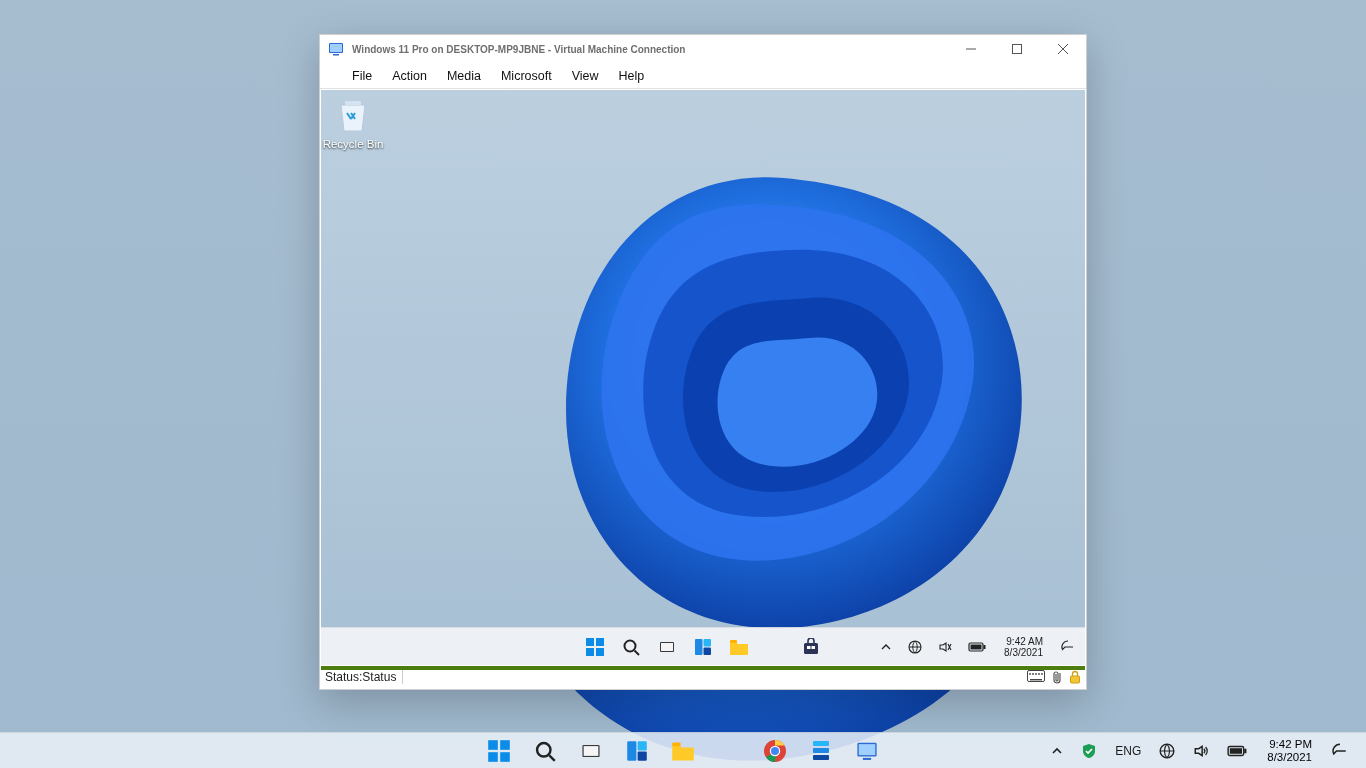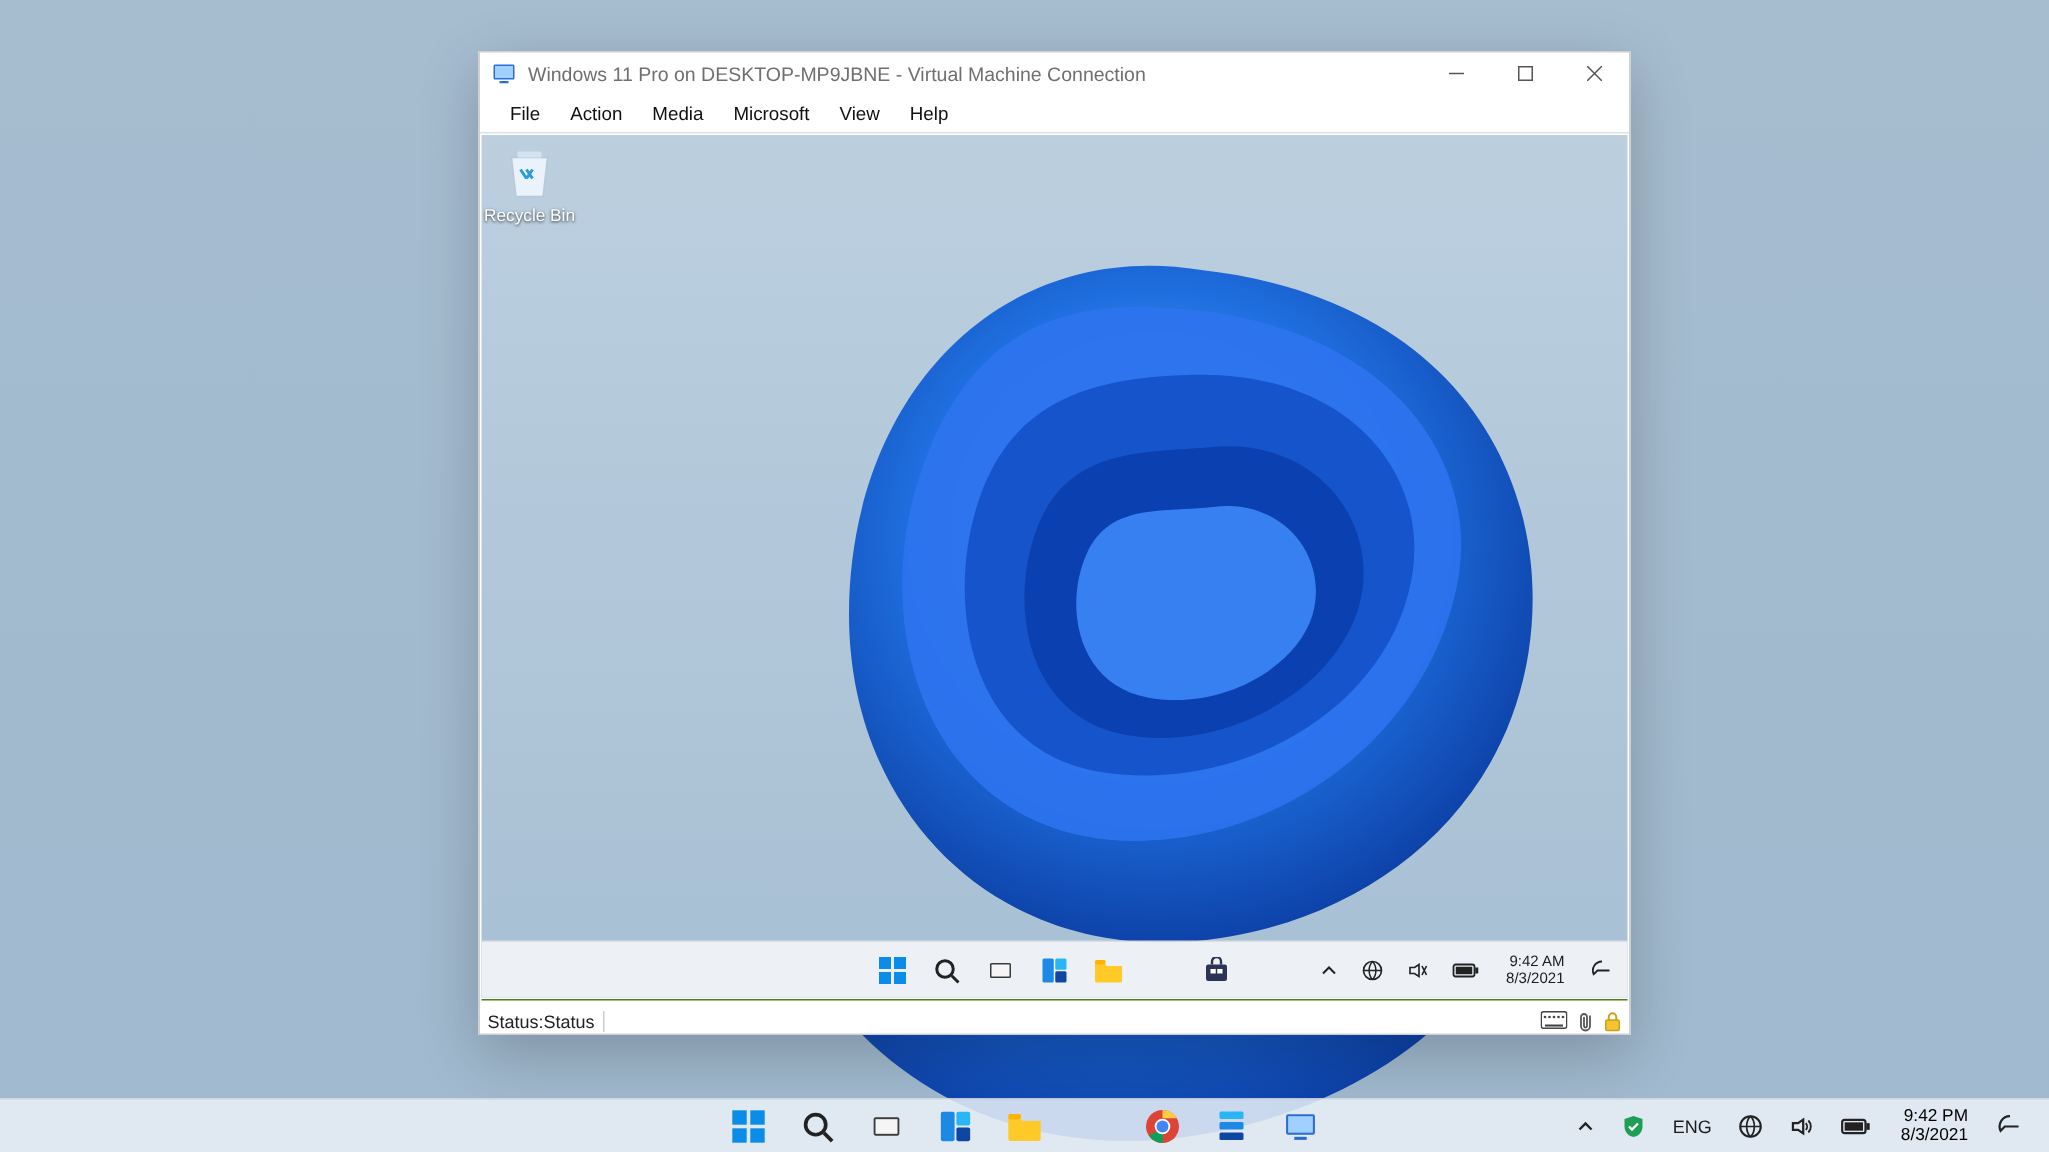--- a/index.html
+++ b/index.html
@@ -30,25 +30,25 @@
   .tray-lang { font-size:12px; }
 
   
   .vm-window {
     position:absolute; left:319px; top:34px; width:768px; height:656px;
     background:#fff; border:1px solid #cfcfcf;
     box-shadow:0 12px 38px rgba(0,0,0,0.22);
   }
   .vm-titlebar { height:28px; display:flex; align-items:center; padding:0 0 0 8px; color:#6f6f6f; }
   .vm-titlebar .vm-appicon { width:16px; height:16px; margin-right:8px; }
-  .vm-titlebar .vm-title { font-size:13px; flex:1; }
+  .vm-titlebar .vm-title { font-size:10px; flex:1;font-weight:bold; }
   .vm-titlebar .win-ctrls { display:flex; }
   .win-ctrl { width:46px; height:28px; display:flex; align-items:center; justify-content:center; }
 
-  .vm-menubar { height:26px; display:flex; align-items:center; padding:0 10px; gap:0px; border-bottom:1px solid #e1e1e1;}
+  .vm-menubar { height:26px; display:flex; align-items:center; padding:0 22px; gap:0px; border-bottom:1px solid #e1e1e1;}
   .vm-menubar .m { font-size:12.5px; padding:4px 10px; color:#111; }
 
   .vm-viewport { position:absolute; left:1px; right:1px; top:55px; bottom:24px;
     background:linear-gradient(180deg,#bbcfdf 0%, #a8c0d4 100%); overflow:hidden; }
   .vm-viewport .guest-wall svg { position:absolute; top:60px; left:110px; width:720px; height:560px; }
 
   
   .desk-icon { position:absolute; width:72px; text-align:center; }
   .desk-icon .cap { color:#fff; font-size:11.5px; text-shadow:0 1px 2px rgba(0,0,0,0.8); margin-top:2px; line-height:13px;}
   .desk-icon .glyph { width:40px; height:40px; margin:0 auto; display:flex; align-items:center; justify-content:center; }
@@ -57,21 +57,21 @@
   .guest-taskbar { position:absolute; left:0; right:0; bottom:0; height:38px;
     background: rgba(243,245,249,0.92); border-top:1px solid rgba(0,0,0,0.08);
     display:flex; align-items:center;}
   .guest-taskbar .center-apps { position:absolute; left:50%; transform:translateX(-50%); display:flex; gap:6px;}
   .gtb-btn { width:30px; height:30px; border-radius:4px; display:flex; align-items:center; justify-content:center;}
   .guest-tray { position:absolute; right:6px; top:0; bottom:0; display:flex; align-items:center; gap:8px; color:#1b1b1b;}
   .guest-tray .tray-clock { font-size:10px; line-height:11px; }
 
   
   .vm-status { position:absolute; left:1px; right:1px; bottom:1px; height:22px;
-    display:flex; align-items:flex-end; font-size:12px; color:#222; padding:0 4px; border-top:1px solid #4d7c0f;}
+    display:flex; align-items:flex-start; font-size:12px; color:#222; padding:0 4px; border-top:4px solid #4d7c0f;}
   .vm-status .sep { width:1px; height:14px; background:#ccc; margin:0 6px; }
   .vm-status .right { margin-left:auto; display:flex; gap:6px; align-items:center; }
 
   svg { display:block; }
 </style>
 </head>
 <body>
 
 <div class="host-wallpaper">
   <svg viewBox="0 0 900 700">

